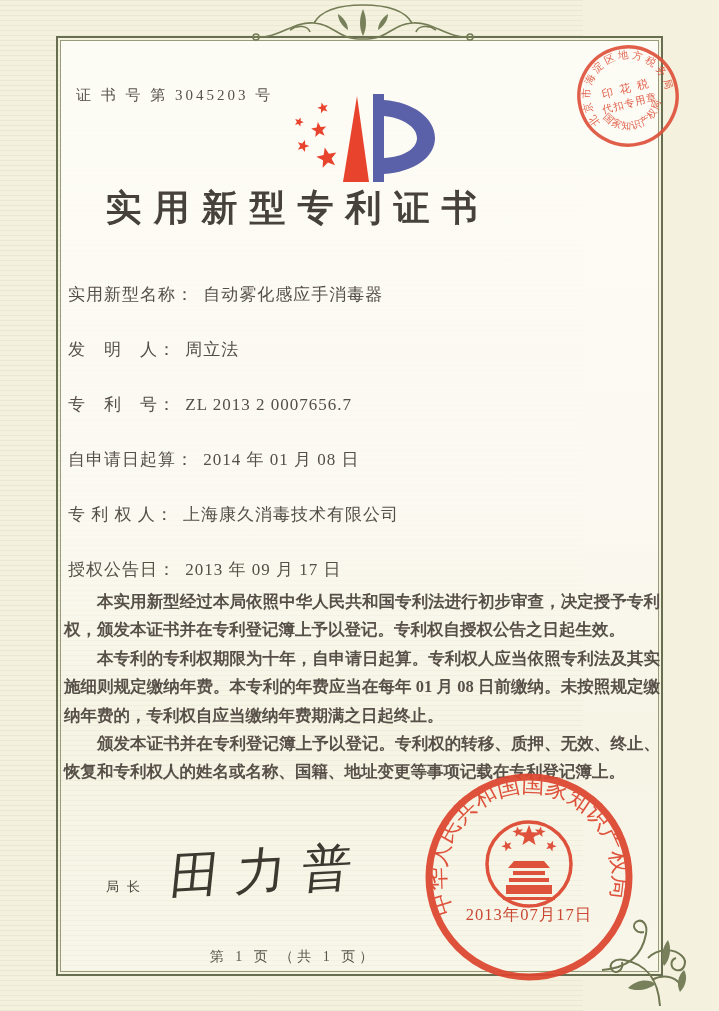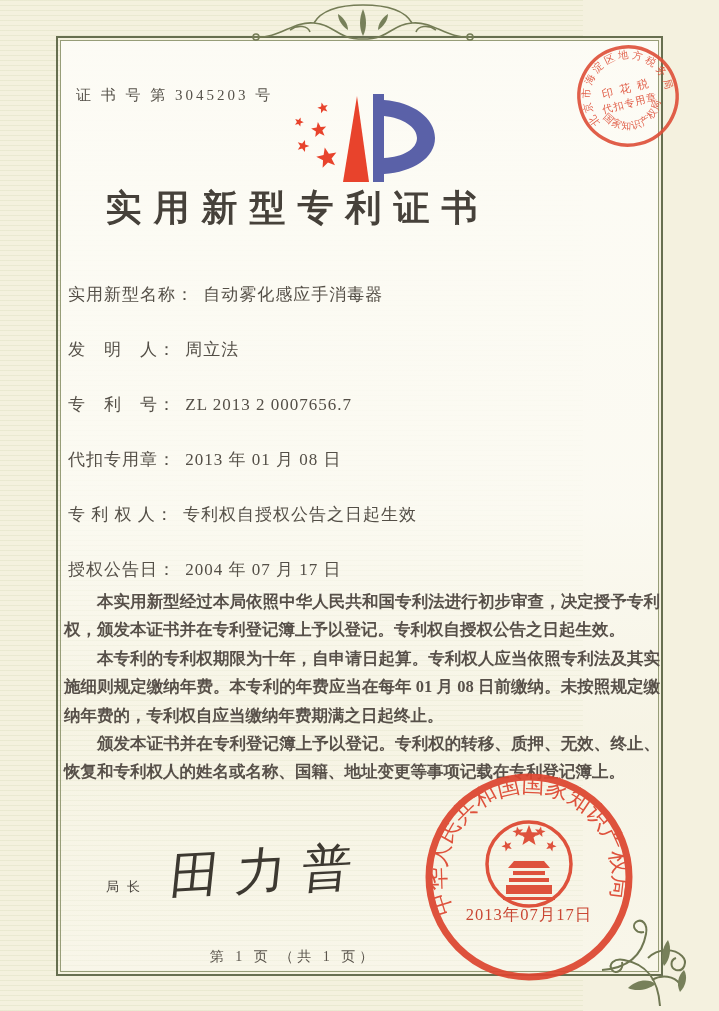--- a/index.html
+++ b/index.html
@@ -146,30 +146,30 @@
   </div>
   <div class="field" style="top:283px">
     <span class="flabel">实用新型名称：</span>
     <span class="fvalue">自动雾化感应手消毒器</span>
   </div>
   <div class="field" style="top:393px">
     <span class="flabel">专　利　号：</span>
     <span class="fvalue">ZL 2013 2 0007656.7</span>
   </div>
   <div class="field" style="top:448px">
-    <span class="flabel">代扣专用章：</span>
-    <span class="fvalue">2013 年 01 月 08 日</span>
+    <span class="flabel">自申请日起算：</span>
+    <span class="fvalue">2014 年 01 月 08 日</span>
   </div>
   <div class="field" style="top:503px">
     <span class="flabel">专 利 权 人：</span>
-    <span class="fvalue">专利权自授权公告之日起生效</span>
+    <span class="fvalue">上海康久消毒技术有限公司</span>
   </div>
   <div class="field" style="top:558px">
     <span class="flabel">授权公告日：</span>
-    <span class="fvalue">2004 年 07 月 17 日</span>
+    <span class="fvalue">2013 年 09 月 17 日</span>
   </div>
 
   <div class="body-text">
     <p>本实用新型经过本局依照中华人民共和国专利法进行初步审查，决定授予专利权，颁发本证书并在专利登记簿上予以登记。专利权自授权公告之日起生效。</p>
     <p>本专利的专利权期限为十年，自申请日起算。专利权人应当依照专利法及其实施细则规定缴纳年费。本专利的年费应当在每年 01 月 08 日前缴纳。未按照规定缴纳年费的，专利权自应当缴纳年费期满之日起终止。</p>
     <p>颁发本证书并在专利登记簿上予以登记。专利权的转移、质押、无效、终止、恢复和专利权人的姓名或名称、国籍、地址变更等事项记载在专利登记簿上。</p>
   </div>
 
   <div class="signer">局长</div>
   <div class="signature">田力普</div>

